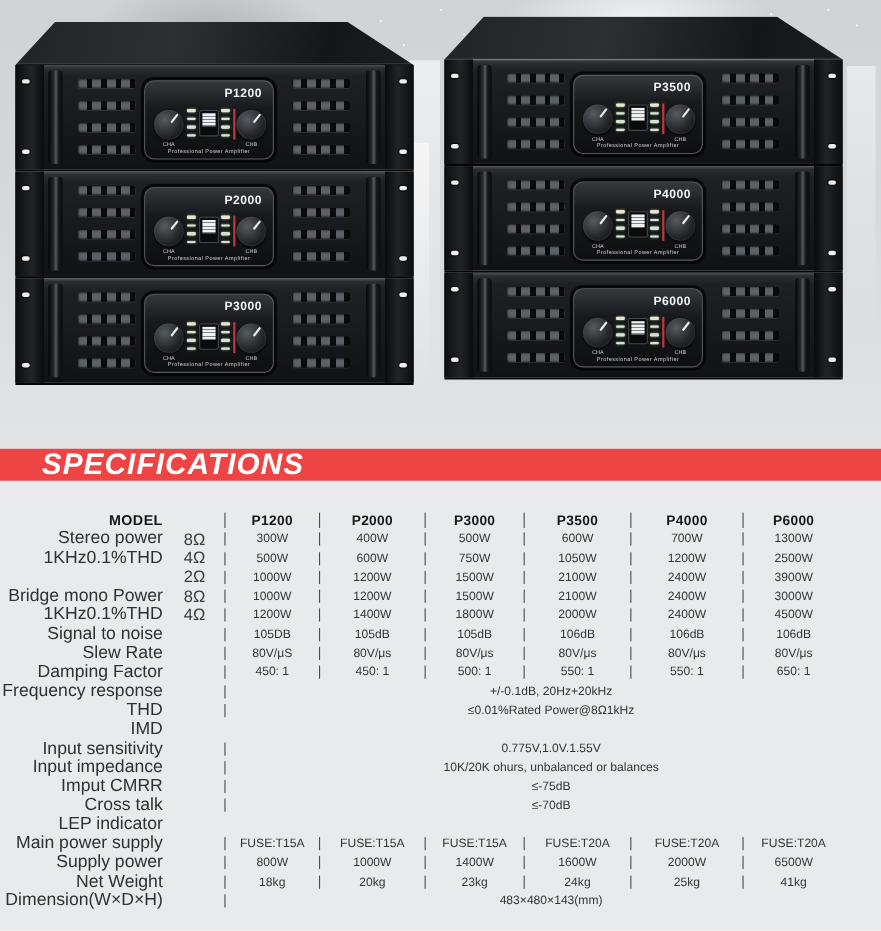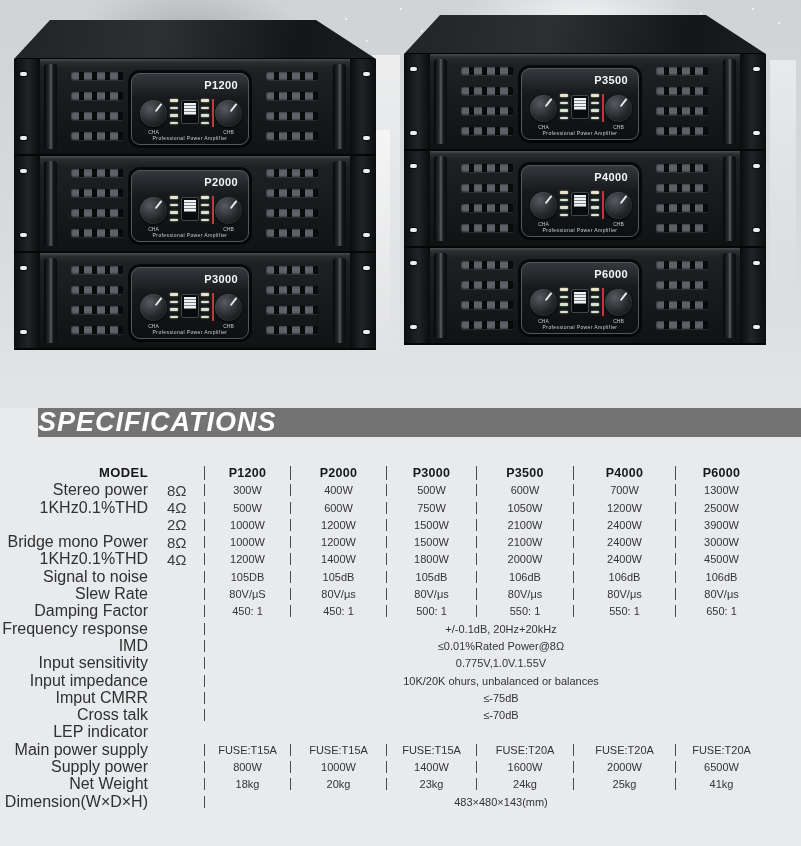--- a/index.html
+++ b/index.html
@@ -70,21 +70,21 @@
   .disp-screen{position:absolute;left:2px;right:2px;top:2px;height:12px;
     background:repeating-linear-gradient(180deg,#eff2f3 0 2px,#7e858a 2px 3px);}
   .redline{position:absolute;left:80px;top:25px;width:2px;height:28px;background:#c4373c;}
   .caption{position:absolute;left:0;right:0;bottom:3px;text-align:center;font-size:5px;
     color:#ced2d5;letter-spacing:.4px;white-space:nowrap;}
   .ch{position:absolute;top:55px;width:27px;text-align:center;font-size:5px;color:#c5c9cc;}
   .ch-a{left:8px;}  .ch-b{right:6px;}
 
   
   .spec{position:absolute;left:0;top:408px;width:801px;height:438px;background:#e9eaec;}
-  .spec-bar{height:29px;background:#737373;display:flex;align-items:center;margin-left:38px;}
+  .spec-bar{height:29px;background:#ef4444;display:flex;align-items:center;padding-left:38px;}
   .spec-bar span{color:#fff;font-style:italic;font-weight:bold;font-size:27px;
     letter-spacing:1px;line-height:1;}
   .spec-table{position:absolute;left:0;top:56px;width:767px;}
   .spec-row{display:grid;grid-template-columns:148px 56px 86px 96px 90px 97px 102px 92px;
     height:17.3px;align-items:center;}
   .cell{overflow:visible;white-space:nowrap;}
   .lbl{text-align:right;font-size:16px;color:#2f3031;}
   .lbl.hdr{font-size:13px;font-weight:bold;color:#151617;letter-spacing:.4px;}
   .ohm{padding-left:19px;font-size:15px;color:#3a3b3c;}
   .val{text-align:center;font-size:11px;color:#333435;border-left:1px solid #4a4b4c;}
@@ -526,23 +526,27 @@
           <div class="cell val">550: 1</div>
           <div class="cell val">550: 1</div>
           <div class="cell val">650: 1</div>
         </div>
         <div class="spec-row">
           <div class="cell lbl">Frequency response</div>
           <div class="cell ohm"></div>
           <div class="cell span-val">+/-0.1dB, 20Hz+20kHz</div>
         </div>
         <div class="spec-row">
+          <div class="cell lbl">THD</div>
+          <div class="cell ohm"></div>
+          <div class="cell span-val">≤0.01%Rated Power@8Ω1kHz</div>
+        </div>
+        <div class="spec-row">
           <div class="cell lbl">IMD</div>
           <div class="cell ohm"></div>
-          <div class="cell span-val">≤0.01%Rated Power@8Ω</div>
         </div>
         <div class="spec-row">
           <div class="cell lbl">Input sensitivity</div>
           <div class="cell ohm"></div>
           <div class="cell span-val">0.775V,1.0V.1.55V</div>
         </div>
         <div class="spec-row">
           <div class="cell lbl">Input impedance</div>
           <div class="cell ohm"></div>
           <div class="cell span-val">10K/20K ohurs, unbalanced or balances</div>

